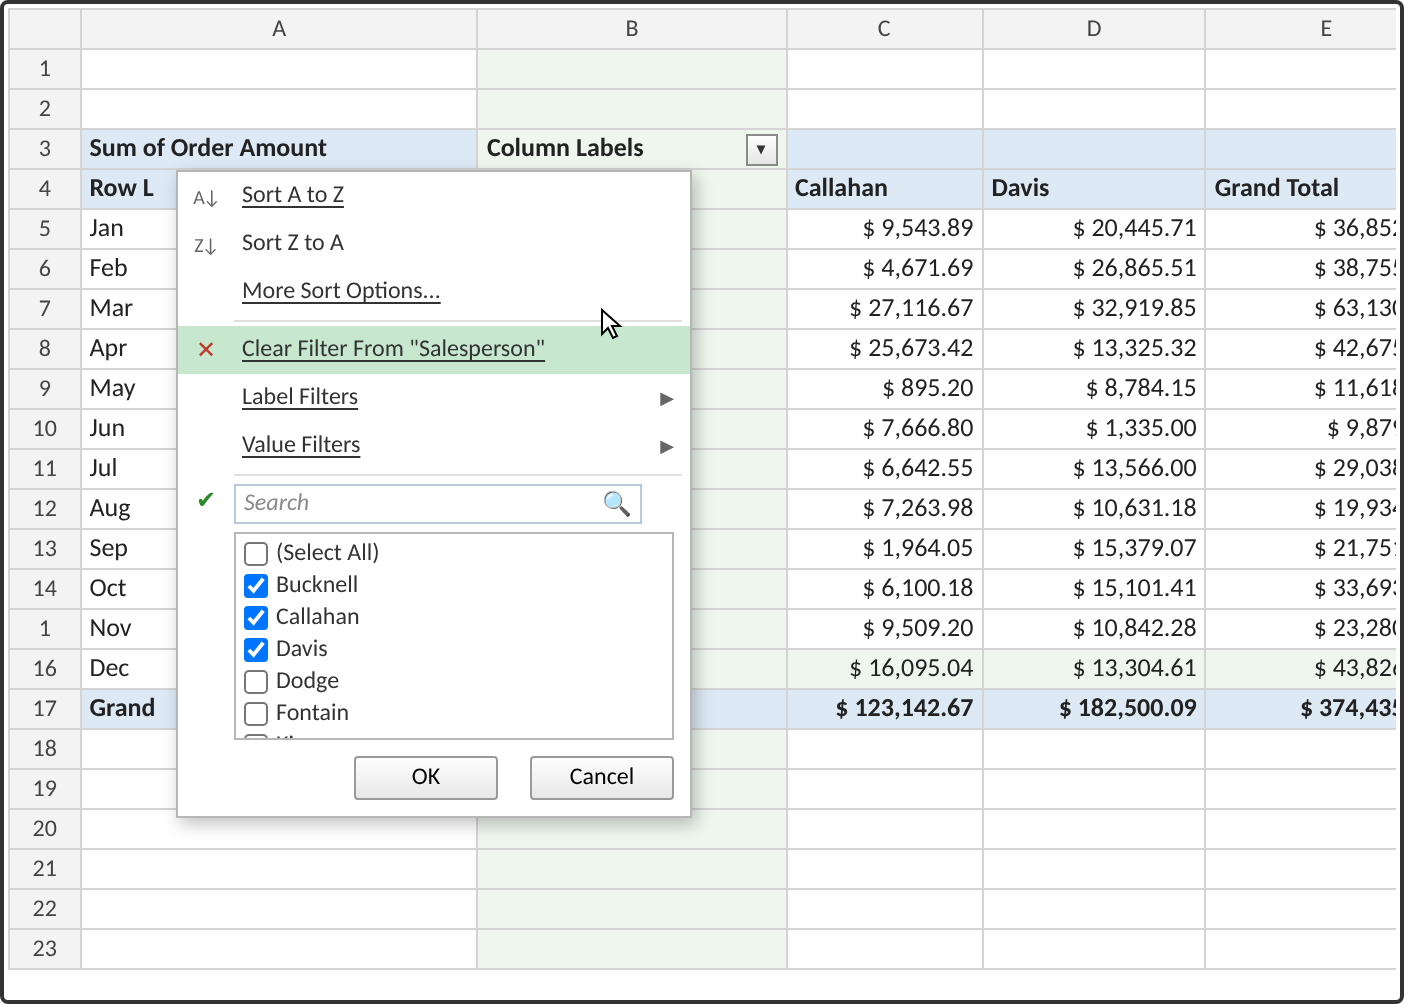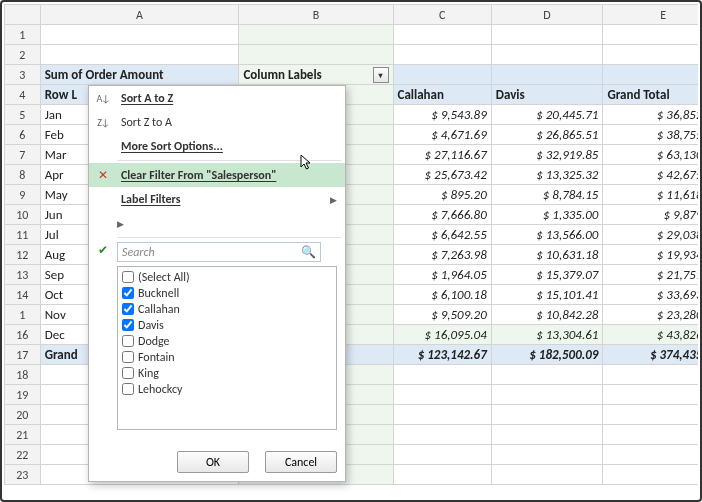--- a/index.html
+++ b/index.html
@@ -37,49 +37,49 @@
   col.cA { width: 178px; }
   col.cB { width: 138px; }
   col.cC { width: 88px; }
   col.cD { width: 100px; }
   col.cE { width: 108px; }
   th.colsel { background: #d5e6d5; border-bottom: 2px solid #2a8a2a; }
   th.rowhdr { text-align: center; }
   th.rowsel { background: #d5e6d5; border-right: 2px solid #2a8a2a; }
   td.pivot-hdr { background: #dde9f5; font-weight: bold; }
   td.pivot-sub { background: #dde9f5; }
-  td.num { text-align: right; font-variant-numeric: tabular-nums; font-style: italic; }
+  td.num { text-align: right; font-variant-numeric: tabular-nums; }
   td.seldata { background: #eef6ee; }
   td.total { background: #dde9f5; font-weight: bold; }
   td.rowlabel {}
   .collabel-wrap { display:flex; align-items:center; justify-content:space-between; gap:3px;}
   .filter-btn {
     width:16px; height:16px; border:1px solid #8a8a8a; background:linear-gradient(#fdfdfd,#e6e6e6);
     display:flex; align-items:center; justify-content:center; font-size:8px; color:#333;
   }
   
   .ctx {
     position:absolute; left:86px; top:83px; width:258px;
     background:#fff; border:1px solid #b6b6b6; box-shadow:2px 3px 8px rgba(0,0,0,0.25);
     font-size:12px; color:#333;
   }
   .ctx .row { display:flex; align-items:center; height:24px; padding-right:8px; position:relative;}
   .ctx .iconcol { width:28px; display:flex; align-items:center; justify-content:center; color:#666;}
   .ctx .lbl { flex:1; padding-left:4px; }
   .ctx .submenu-arrow { font-size:9px; color:#666; }
   .ctx .row.hover { background:#c7e8cf; }
   .ctx .sep { height:1px; background:#e0e0e0; margin:2px 4px 2px 28px;}
-  .ctx .underline { text-decoration: underline; text-underline-offset:2px;font-weight:bold;}
+  .ctx .underline { text-decoration: underline; text-underline-offset:2px;}
   .ctx .search {
     margin:4px 24px 4px 28px; height:20px; border:1px solid #b6c9dd; background:#fff;
     display:flex; align-items:center; padding:0 4px; color:#8a8a8a; font-style:italic;
   }
   .ctx .search .mag { margin-left:auto; color:#4a7db5; font-style:normal;}
   .ctx .listbox {
-    margin:2px 8px 17px 28px; border:1px solid #b6b6b6; background:#fff; height:164px;
+    margin:2px 8px 4px 28px; border:1px solid #b6b6b6; background:#fff; height:104px;
     overflow:hidden; padding:2px 4px;
   }
   .ctx .listitem { display:flex; align-items:center; height:16px; gap:4px; font-size:12px;}
   .ctx .listitem input { width:12px; height:12px; }
   .ctx .checkcol {
     position:absolute; left:6px; width:16px; height:16px; color:#2a8a2a; font-size:12px;
     display:flex; align-items:center; justify-content:center;
   }
   .ctx .btnrow { display:flex; gap:16px; justify-content:flex-end; padding:4px 8px 8px; }
   .ctx button {
@@ -334,20 +334,21 @@
       </span>
     <span class="lbl"><span class="underline">Clear Filter From "Salesperson"</span></span>
   </div>
   <div class="row">
     <span class="iconcol"></span>
     <span class="lbl"><span class="underline">Label Filters</span></span>
     <span class="submenu-arrow">▶</span>
   </div>
   <div class="row">
     <span class="iconcol"></span>
+    <span class="lbl"><span class="underline">Value Filters</span></span>
     <span class="submenu-arrow">▶</span>
   </div>
   <div class="sep"></div>
   <div style="position:relative;">
     <span class="checkcol">✔</span>
     <div class="search">
       <span>Search</span>
       <span class="mag">🔍</span>
     </div>
   </div>

